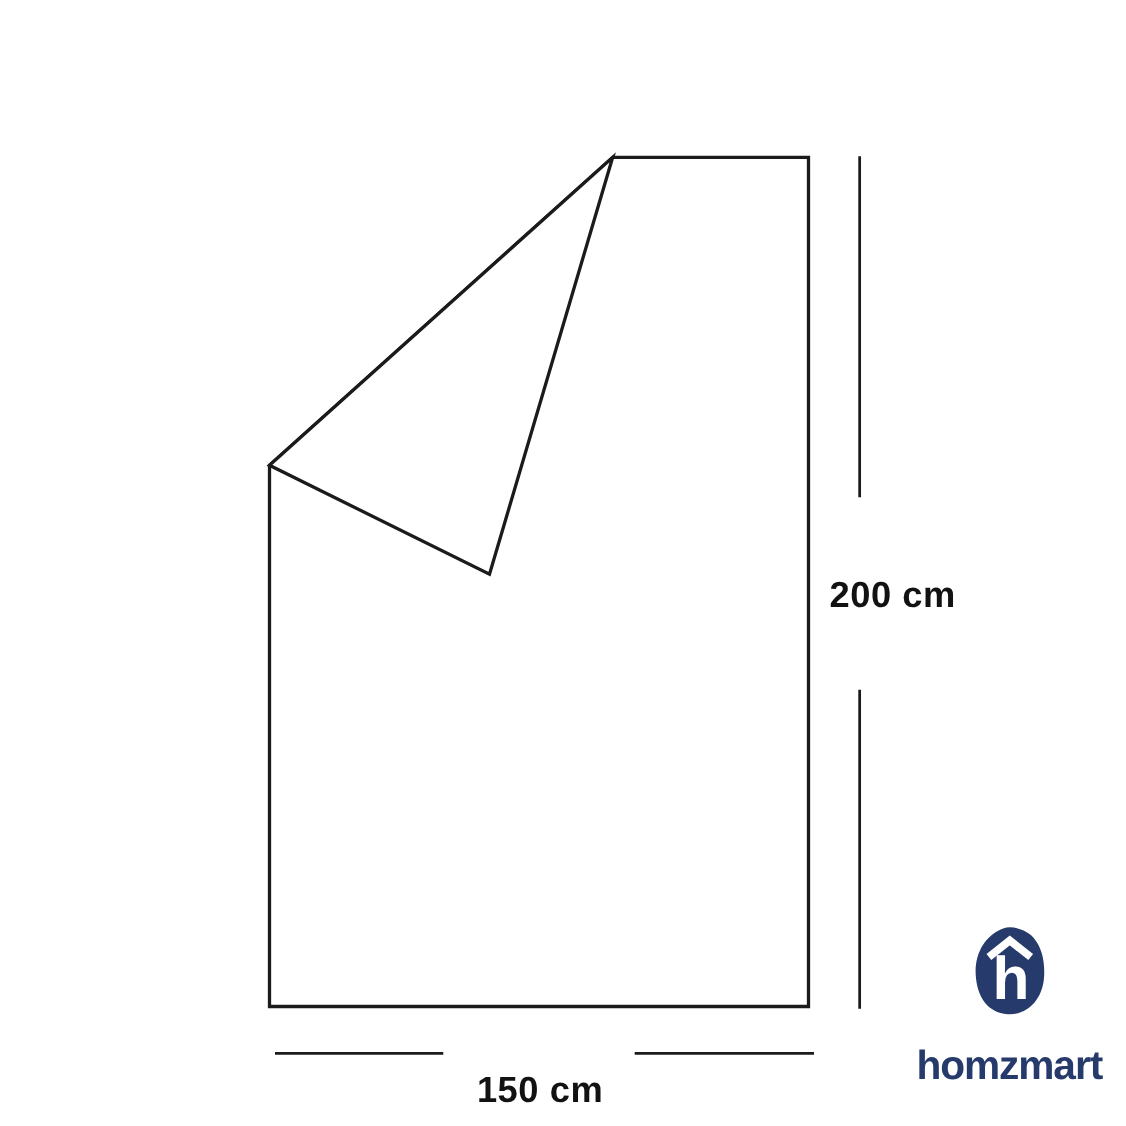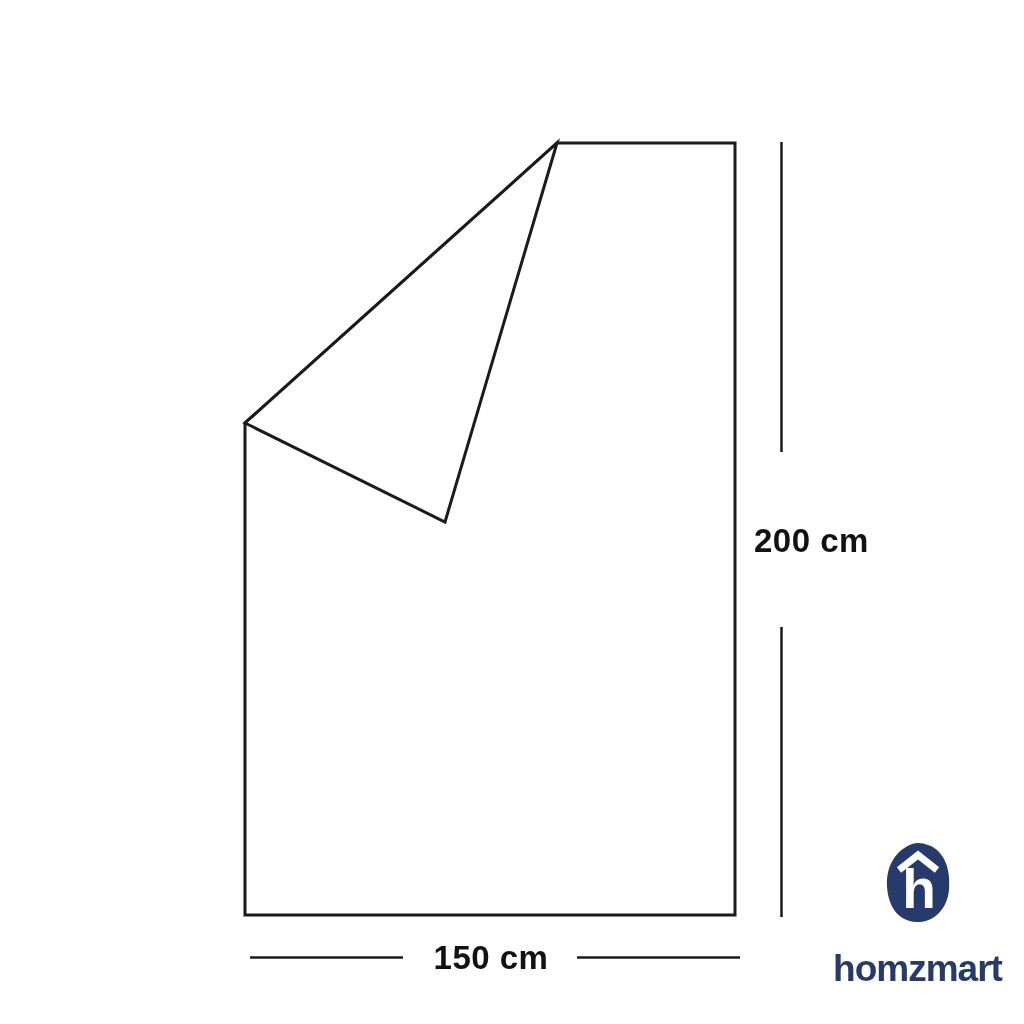--- a/index.html
+++ b/index.html
@@ -30,21 +30,21 @@
     line-height: 1;
     letter-spacing: 0.5px;
     white-space: nowrap;
   }
   .height-label {
     left: 754px;
     top: 524px;
   }
   .width-label {
     left: 420px;
-    top: 941px;
+    top: 974px;
     width: 142px;
     text-align: center;
   }
   .logo {
     position: absolute;
     left: 825px;
     top: 841px;
     width: 185px;
     height: 135px;
     text-align: center;

